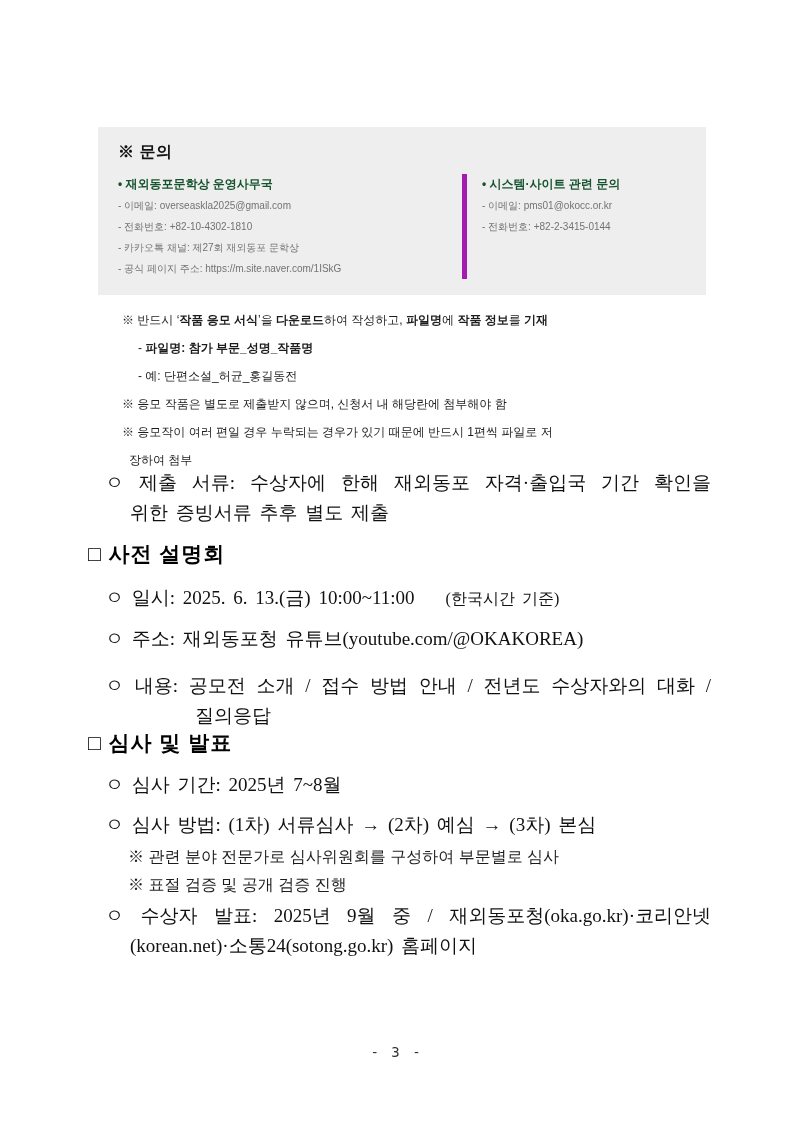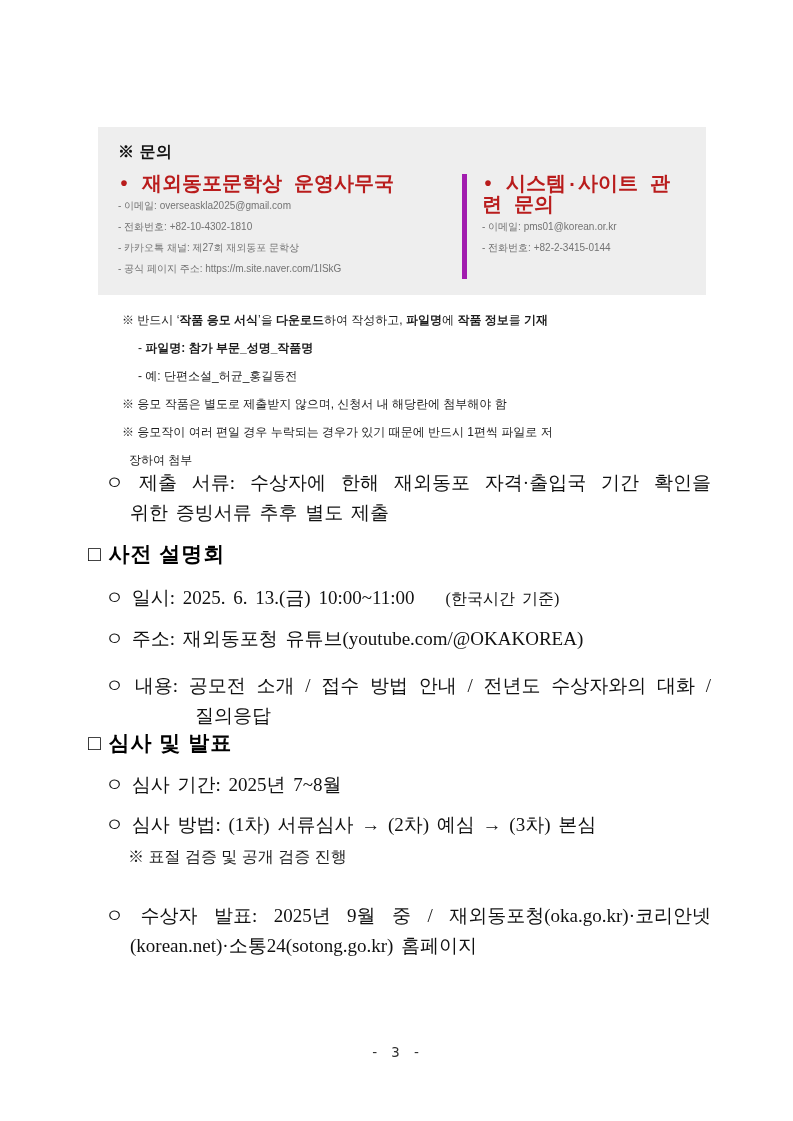--- a/index.html
+++ b/index.html
@@ -17,21 +17,21 @@
   .inquiry-box {
     position:absolute; left:98px; top:127px;
     width:608px; height:168px;
     background:#eeeeee;
     padding:15px 20px 14px 20px;
   }
   .box-title { font-size:16px; font-weight:bold; letter-spacing:0.5px; margin-bottom:11px; color:#111; }
   .box-cols { display:flex; align-items:stretch; }
   .box-col-left { width:344px; }
   .box-col-right { flex:1; border-left:5px solid #a21caf; padding-left:15px; }
-  .box-heading { font-size:20px; line-height:21px; font-weight:bold; color:#b91c1c;font-family:Liberation Mono, monospace; }
+  .box-heading { font-size:12px; line-height:21px; font-weight:bold; color:#14532d; }
   .box-line { font-size:10px; line-height:21px; color:#737373; }
 
   
   .notes {
     position:absolute; left:122px; top:306px; width:592px;
     font-size:12px; line-height:28px; color:#1c1c1c;
   }
   .note-sub { margin-left:16px; }
   .note-cont { margin-left:7px; }
 
@@ -84,21 +84,21 @@
     <div class="box-cols">
       <div class="box-col-left">
         <div class="box-heading">• 재외동포문학상 운영사무국</div>
         <div class="box-line">- 이메일: overseaskla2025@gmail.com</div>
         <div class="box-line">- 전화번호: +82-10-4302-1810</div>
         <div class="box-line">- 카카오톡 채널: 제27회 재외동포 문학상</div>
         <div class="box-line">- 공식 페이지 주소: https://m.site.naver.com/1ISkG</div>
       </div>
       <div class="box-col-right">
         <div class="box-heading">• 시스템·사이트 관련 문의</div>
-        <div class="box-line">- 이메일: pms01@korean.or.kr</div>
+        <div class="box-line">- 이메일: pms01@okocc.or.kr</div>
         <div class="box-line">- 전화번호: +82-2-3415-0144</div>
       </div>
     </div>
   </div>
 
   <div class="notes">
     <div><span>※ 반드시 ‘</span><span class="b">작품 응모 서식</span><span>’을 </span><span class="b">다운로드</span><span>하여 작성하고, </span><span class="b">파일명</span><span>에 </span><span class="b">작품 정보</span><span>를 </span><span class="b">기재</span></div>
     <div class="note-sub"><span>- </span><span class="b">파일명: 참가 부문_성명_작품명</span></div>
     <div class="note-sub">- 예: 단편소설_허균_홍길동전</div>
     <div>※ 응모 작품은 별도로 제출받지 않으며, 신청서 내 해당란에 첨부해야 함</div>
@@ -116,20 +116,21 @@
   <div class="serif pos-address">ㅇ 주소: 재외동포청 유튜브(youtube.com/@OKAKOREA)</div>
   <div class="serif pos-content">
     <div class="stretch">ㅇ 내용: 공모전 소개 / 접수 방법 안내 / 전년도 수상자와의 대화 /</div>
     <div class="content-cont">질의응답</div>
   </div>
 
   <div class="sec-heading pos-judge-hd">□ 심사 및 발표</div>
   <div class="serif pos-period">ㅇ 심사 기간: 2025년 7~8월</div>
   <div class="serif pos-method">ㅇ 심사 방법: (1차) 서류심사 → (2차) 예심 → (3차) 본심</div>
   <div class="judge-notes">
+    <div>※ 관련 분야 전문가로 심사위원회를 구성하여 부문별로 심사</div>
     <div>※ 표절 검증 및 공개 검증 진행</div>
   </div>
   <div class="serif pos-announce">
     <div class="stretch">ㅇ 수상자 발표: 2025년 9월 중 / 재외동포청(oka.go.kr)·코리안넷</div>
     <div class="announce-cont">(korean.net)·소통24(sotong.go.kr) 홈페이지</div>
   </div>
 
   <div class="footer">- 3 -</div>
 
 </div>

